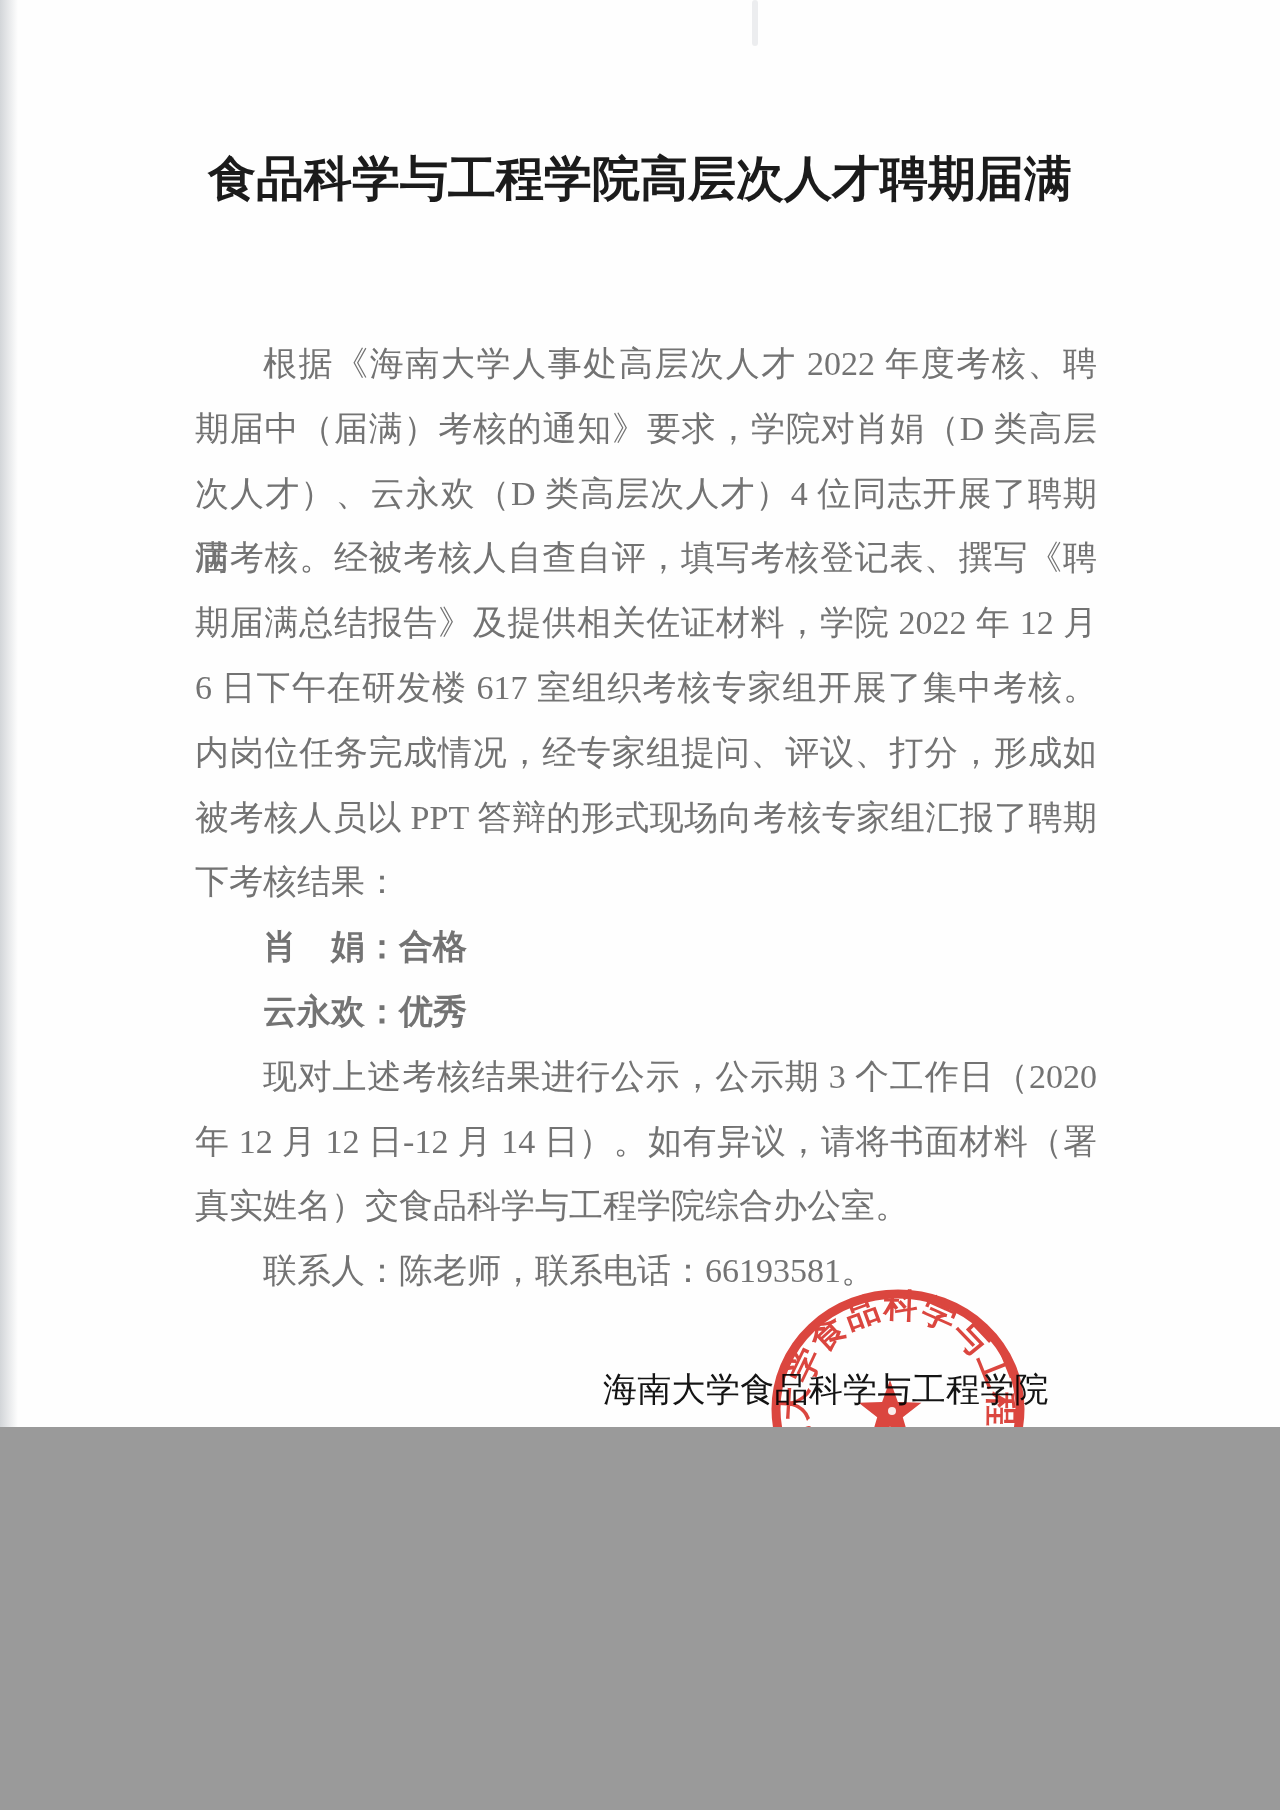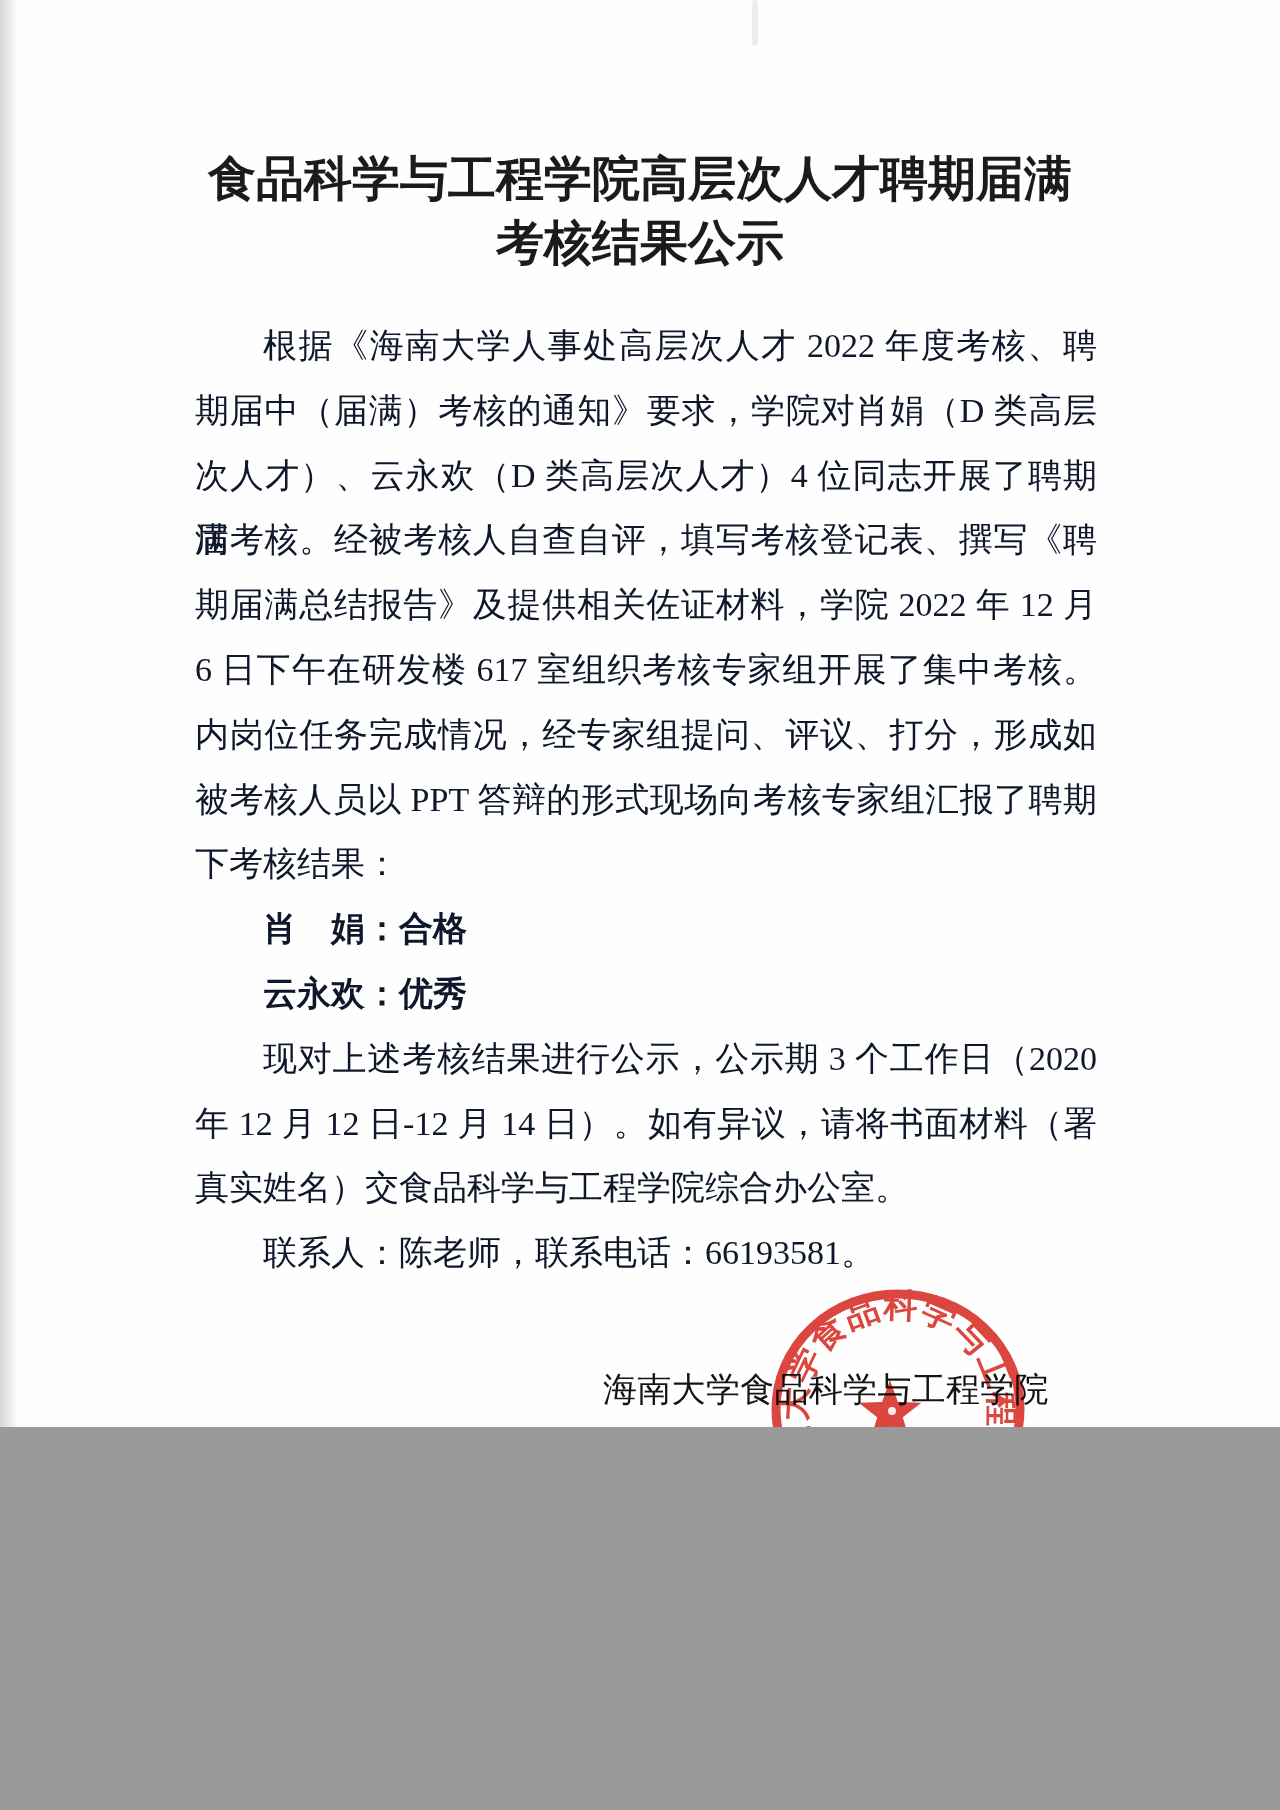--- a/index.html
+++ b/index.html
@@ -22,23 +22,23 @@
   .doc-title{
     position:absolute;top:147px;left:0;width:1280px;
     text-align:center;
     font-family:"Liberation Sans","DejaVu Sans",sans-serif;
     font-weight:900;
     font-size:48px;line-height:64px;
     color:#1b1b1b;
     letter-spacing:0px;
   }
   .body-block{
-    position:absolute;top:314px;left:195px;width:902px;
+    position:absolute;top:332px;left:195px;width:902px;
     font-size:34px;line-height:64.8px;
-    color:#0f172a;
+    color:#737373;
   }
   .line{height:64.8px;overflow:visible;}
   .j{text-align:justify;text-align-last:justify;}
   .l{text-align:right;text-align-last:left;}
   .indent{padding-left:68px;}
   .bold{font-weight:bold;}
   .signature{
     position:absolute;left:603px;top:1358px;
     font-size:34px;line-height:64px;letter-spacing:0.3px;
     color:#141414;white-space:nowrap;
@@ -60,21 +60,20 @@
 </head>
 <body>
 
 <div class="page">
 
   <div class="edge-left"></div>
   <div class="smudge-top"></div>
 
   <div class="doc-title">
     <div>食品科学与工程学院高层次人才聘期届满</div>
-    <div>考核结果公示</div>
   </div>
 
   <div class="body-block">
     <div class="line j indent">根据《海南大学人事处高层次人才 2022 年度考核、聘</div>
     <div class="line j">期届中（届满）考核的通知》要求，学院对肖娟（D 类高层</div>
     <div class="line j">次人才）、云永欢（D 类高层次人才）4 位同志开展了聘期届</div>
     <div class="line j">满考核。经被考核人自查自评，填写考核登记表、撰写《聘</div>
     <div class="line j">期届满总结报告》及提供相关佐证材料，学院 2022 年 12 月</div>
     <div class="line j">6 日下午在研发楼 617 室组织考核专家组开展了集中考核。</div>
     <div class="line j">内岗位任务完成情况，经专家组提问、评议、打分，形成如</div>

